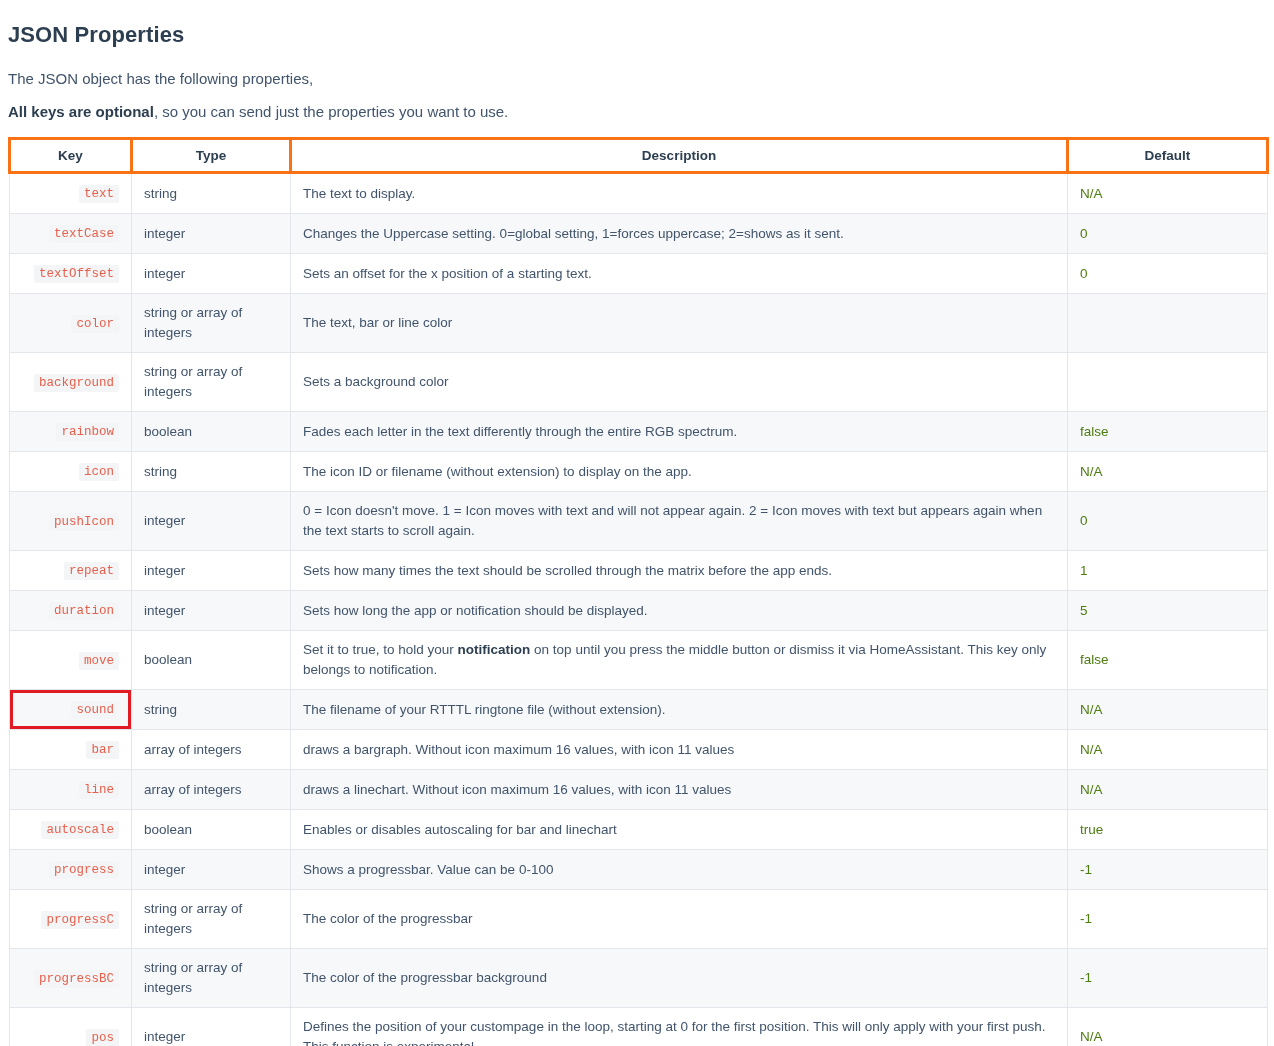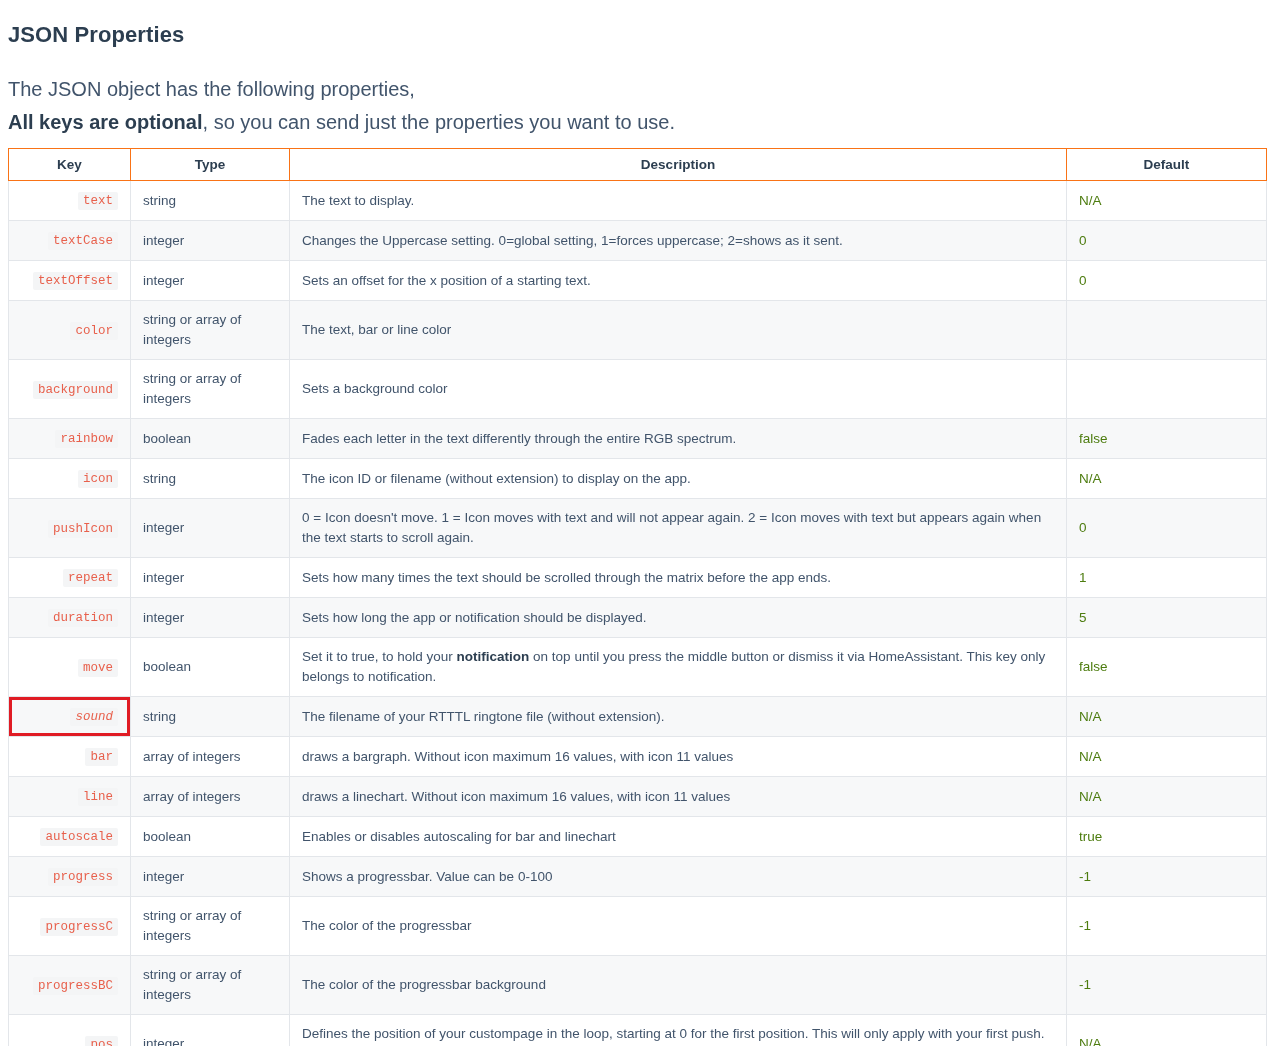--- a/index.html
+++ b/index.html
@@ -18,43 +18,43 @@
   h1.page-title {
     font-size: 22px;
     font-weight: bold;
     color: #2c3e50;
     margin: 0;
     padding: 20px 0 0 0;
     line-height: 30px;
     letter-spacing: 0.1px;
   }
   .intro {
-    margin-top: 28px;
-    font-size: 20px;
+    margin-top: 17px;
+    font-size: 15px;
     color: #41546b;
     line-height: 23px;
   }
   .intro p { margin: 0 0 10px 0; }
   .intro b { color: #2c3e50; font-weight: bold; }
 
   table.props {
     margin-top: 14px;
     border-collapse: collapse;
     width: 1258px;
     table-layout: fixed;
     font-size: 13.5px;
     color: #41546b;
     border: 1px solid #e3e6ea;
   }
   table.props th {
     font-weight: bold;
     color: #2c3e50;
     text-align: center;
     padding: 8px 10px;
-    border: 1px solid #f97316;
+    border: 3px solid #f97316;
     background: #ffffff;
     font-size: 13.5px;
     vertical-align: middle;
   }
   table.props td {
     padding: 9px 12px;
     border: 1px solid #e3e6ea;
     vertical-align: middle;
     line-height: 20px;
   }
@@ -71,21 +71,20 @@
     font-family: "Liberation Mono", "DejaVu Sans Mono", monospace;
     font-size: 12.5px;
     color: #e8604c;
     background: #f4f5f6;
     padding: 2px 5px;
     border-radius: 2px;
     white-space: nowrap;
   }
   tr.highlighted td.key-cell {
     box-shadow: inset 0 0 0 3px #e01b24;
-    font-style: italic;
   }
   td.type-cell { color: #41546b; }
   td.desc-cell { color: #41546b; }
   td.desc-cell b { color: #2c3e50; font-weight: bold; }
   td.def-cell  { color: #4d7c0f; }
 </style>
 </head>
 <body>
 
 <div class="page">

